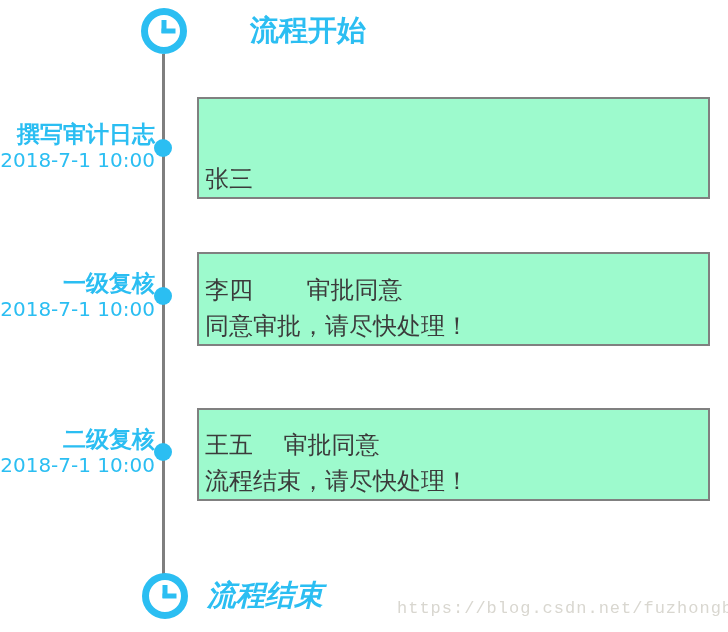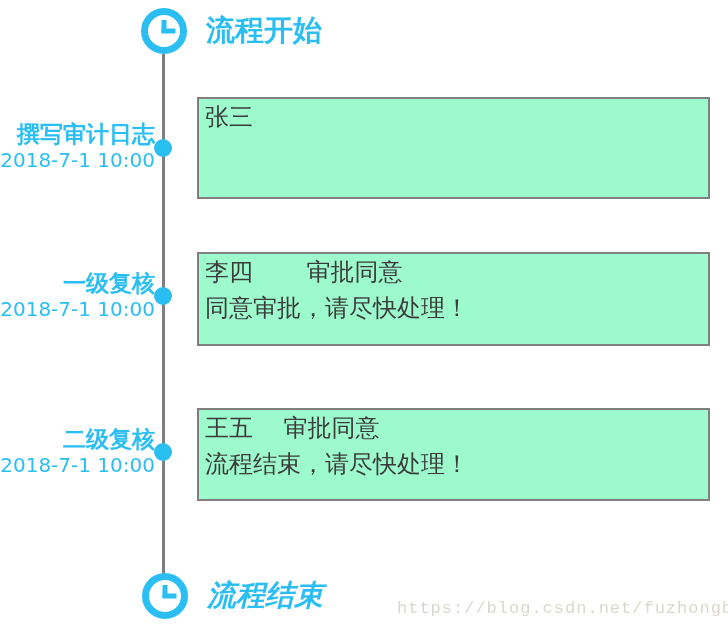--- a/index.html
+++ b/index.html
@@ -11,21 +11,21 @@
   }
   .canvas { position: relative; width: 728px; height: 632px; background: #ffffff; }
 
   .vline {
     position: absolute; left: 162px; top: 54px;
     width: 3px; height: 520px;
     background: var(--line, #7f7f7f);
   }
 
   .node { position: absolute; display: flex; align-items: center; }
-  #start-node { left: 141px; top: 8px; }
+  #start-node { left: 141px; top: 8px; gap: 44px; }
   #end-node   { left: 142px; top: 573px; font-style: italic; }
   .clock { display: block; width: 46px; height: 46px; }
   .clock svg { display: block; }
   .ring { fill: #ffffff; stroke: var(--accent, #2bbef2); stroke-width: 7; }
   .hand { stroke: var(--accent, #2bbef2); stroke-width: 5; fill: none; }
   .node-label {
     margin-left: 19px;
     color: var(--accent, #2bbef2);
     font-size: 29px; font-weight: bold;
     white-space: nowrap;
@@ -43,21 +43,21 @@
     color: var(--accent, #2bbef2);
     white-space: nowrap;
   }
   .info .title { font-size: 23px; line-height: 26px; font-weight: 600; }
   .info .time  { font-size: 20px; line-height: 26px; font-weight: 400; }
 
   .box {
     position: absolute; left: 197px; width: 509px;
     background: var(--box-fill, #9dfacd);
     border: 2px solid var(--box-border, #808080);
-    display: flex; align-items: flex-start;
+    display: flex; align-items: flex-end;
     box-sizing: content-box;
   }
   .content {
     padding-left: 6px;
     font-size: 24px; line-height: 36px;
     color: var(--box-text, #3b3b3b);
     white-space: pre-wrap;
   }
 
   .watermark {

